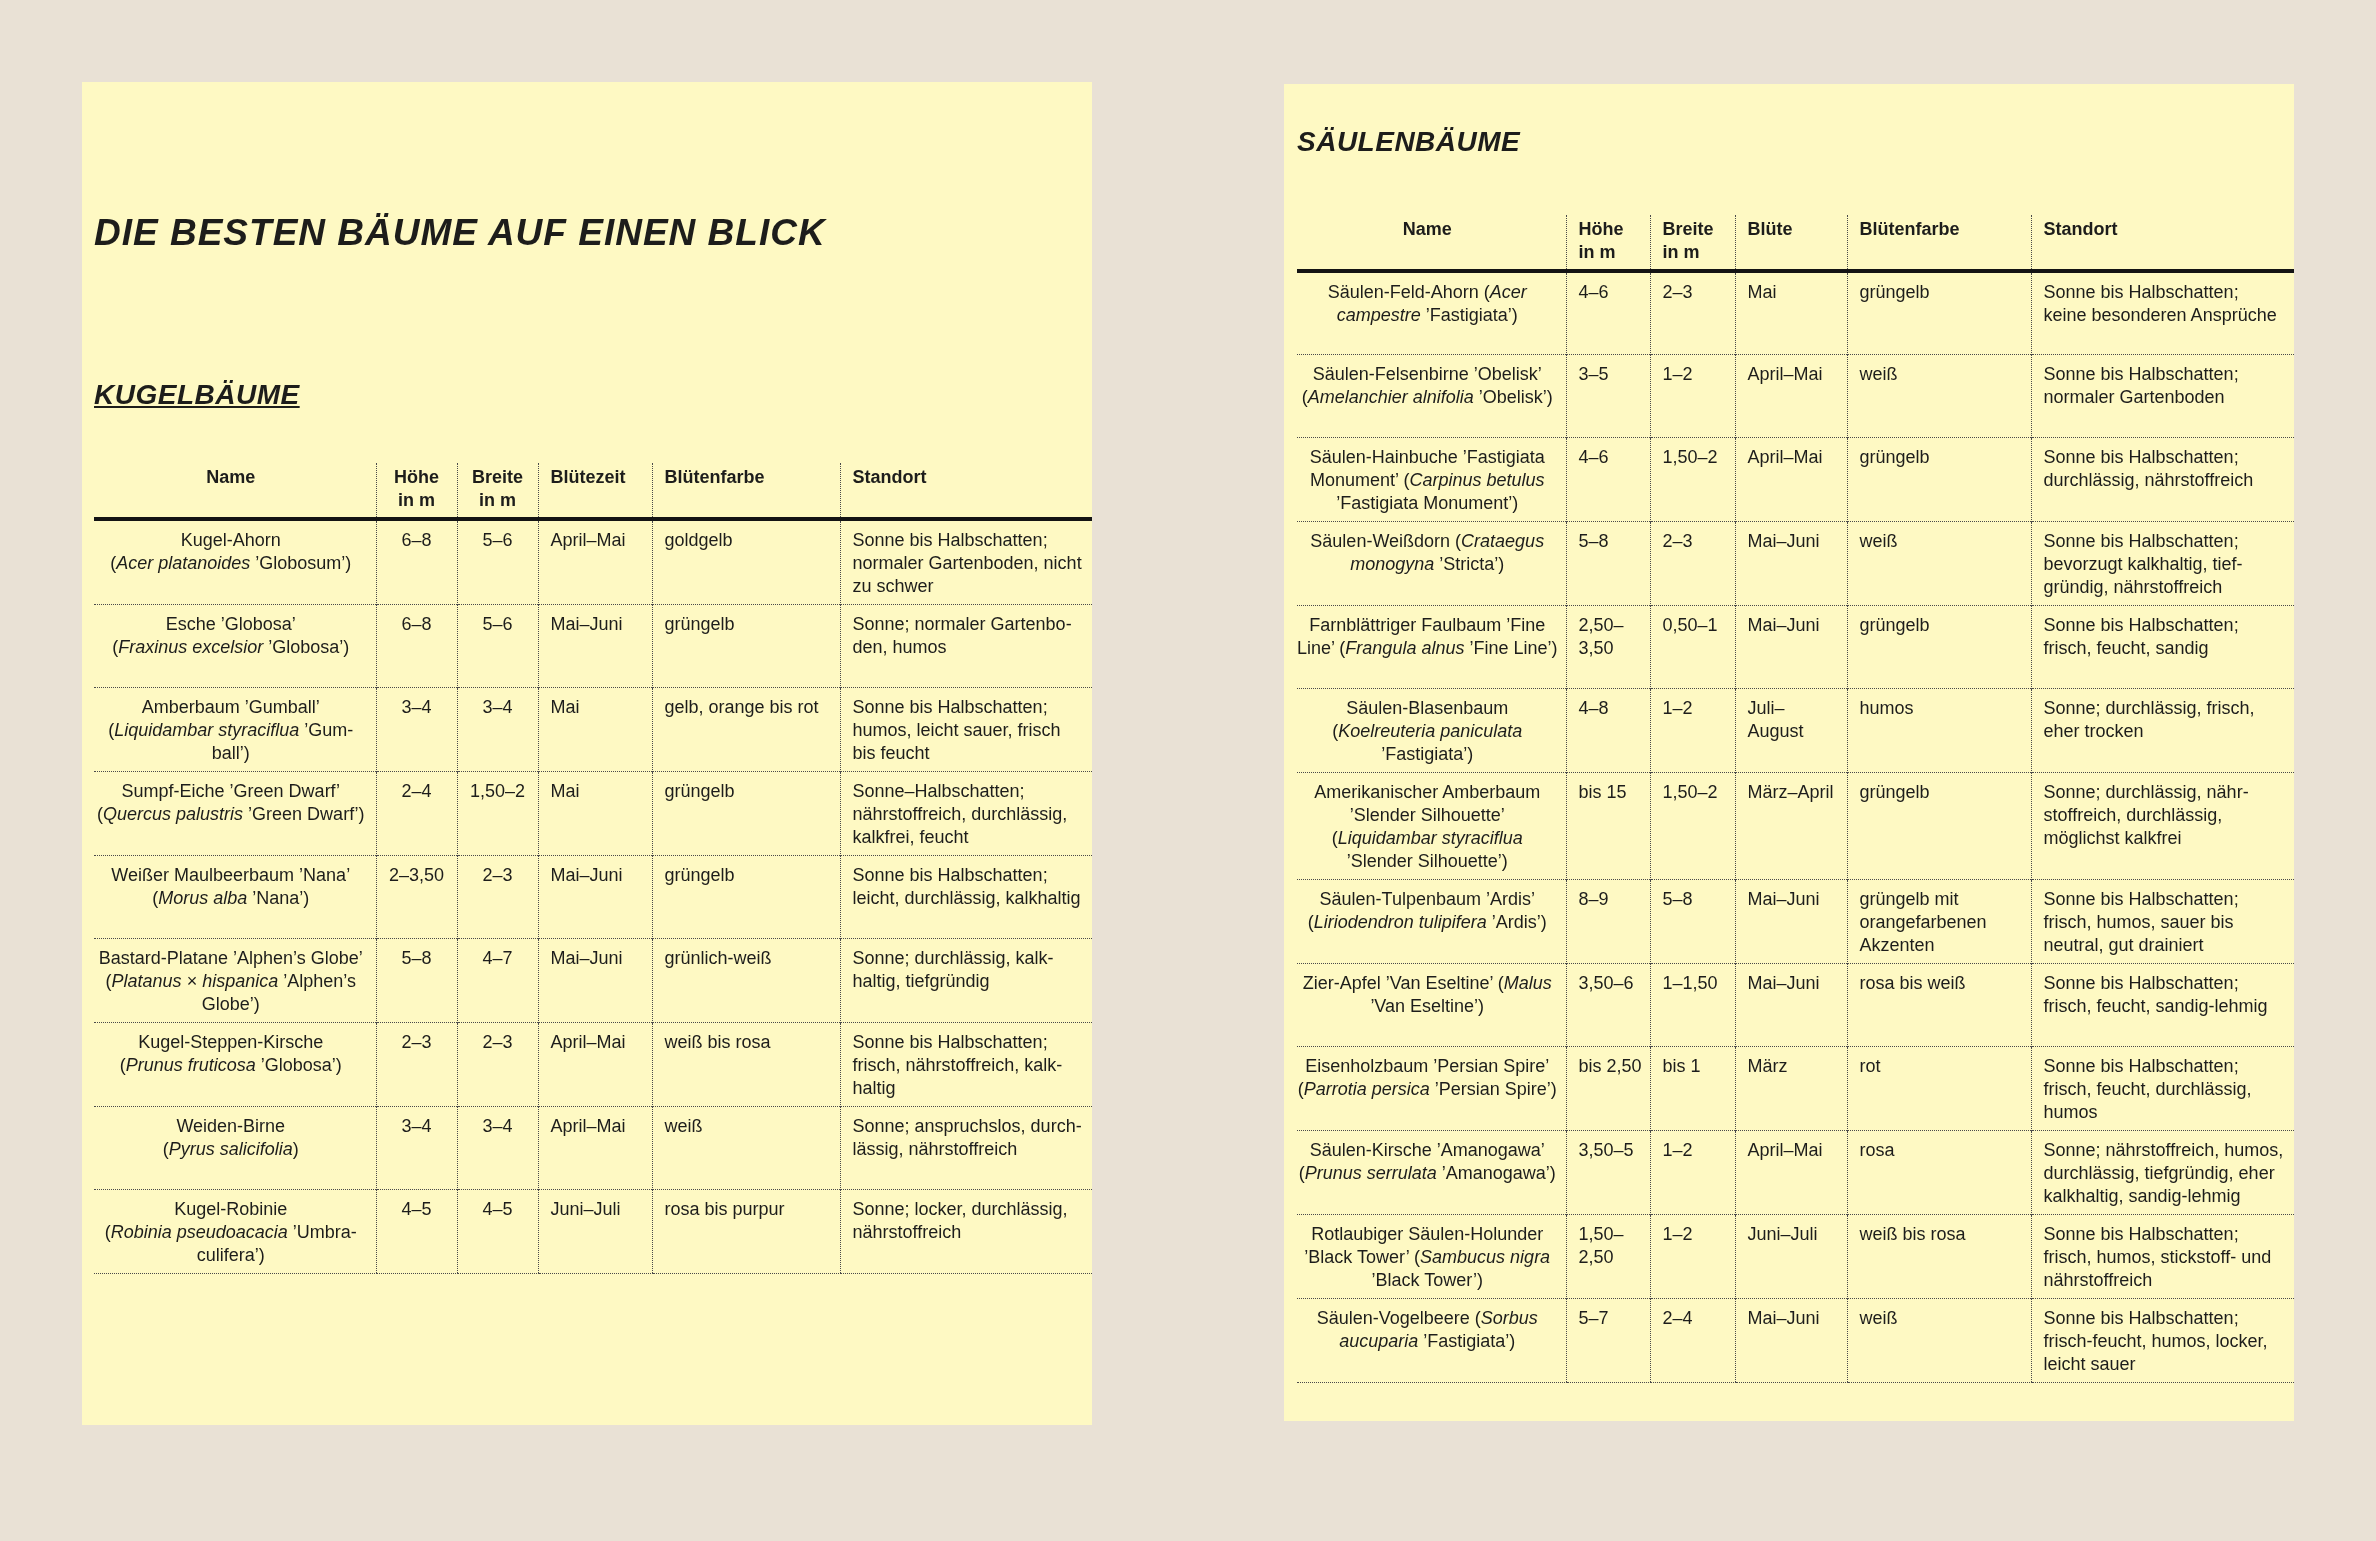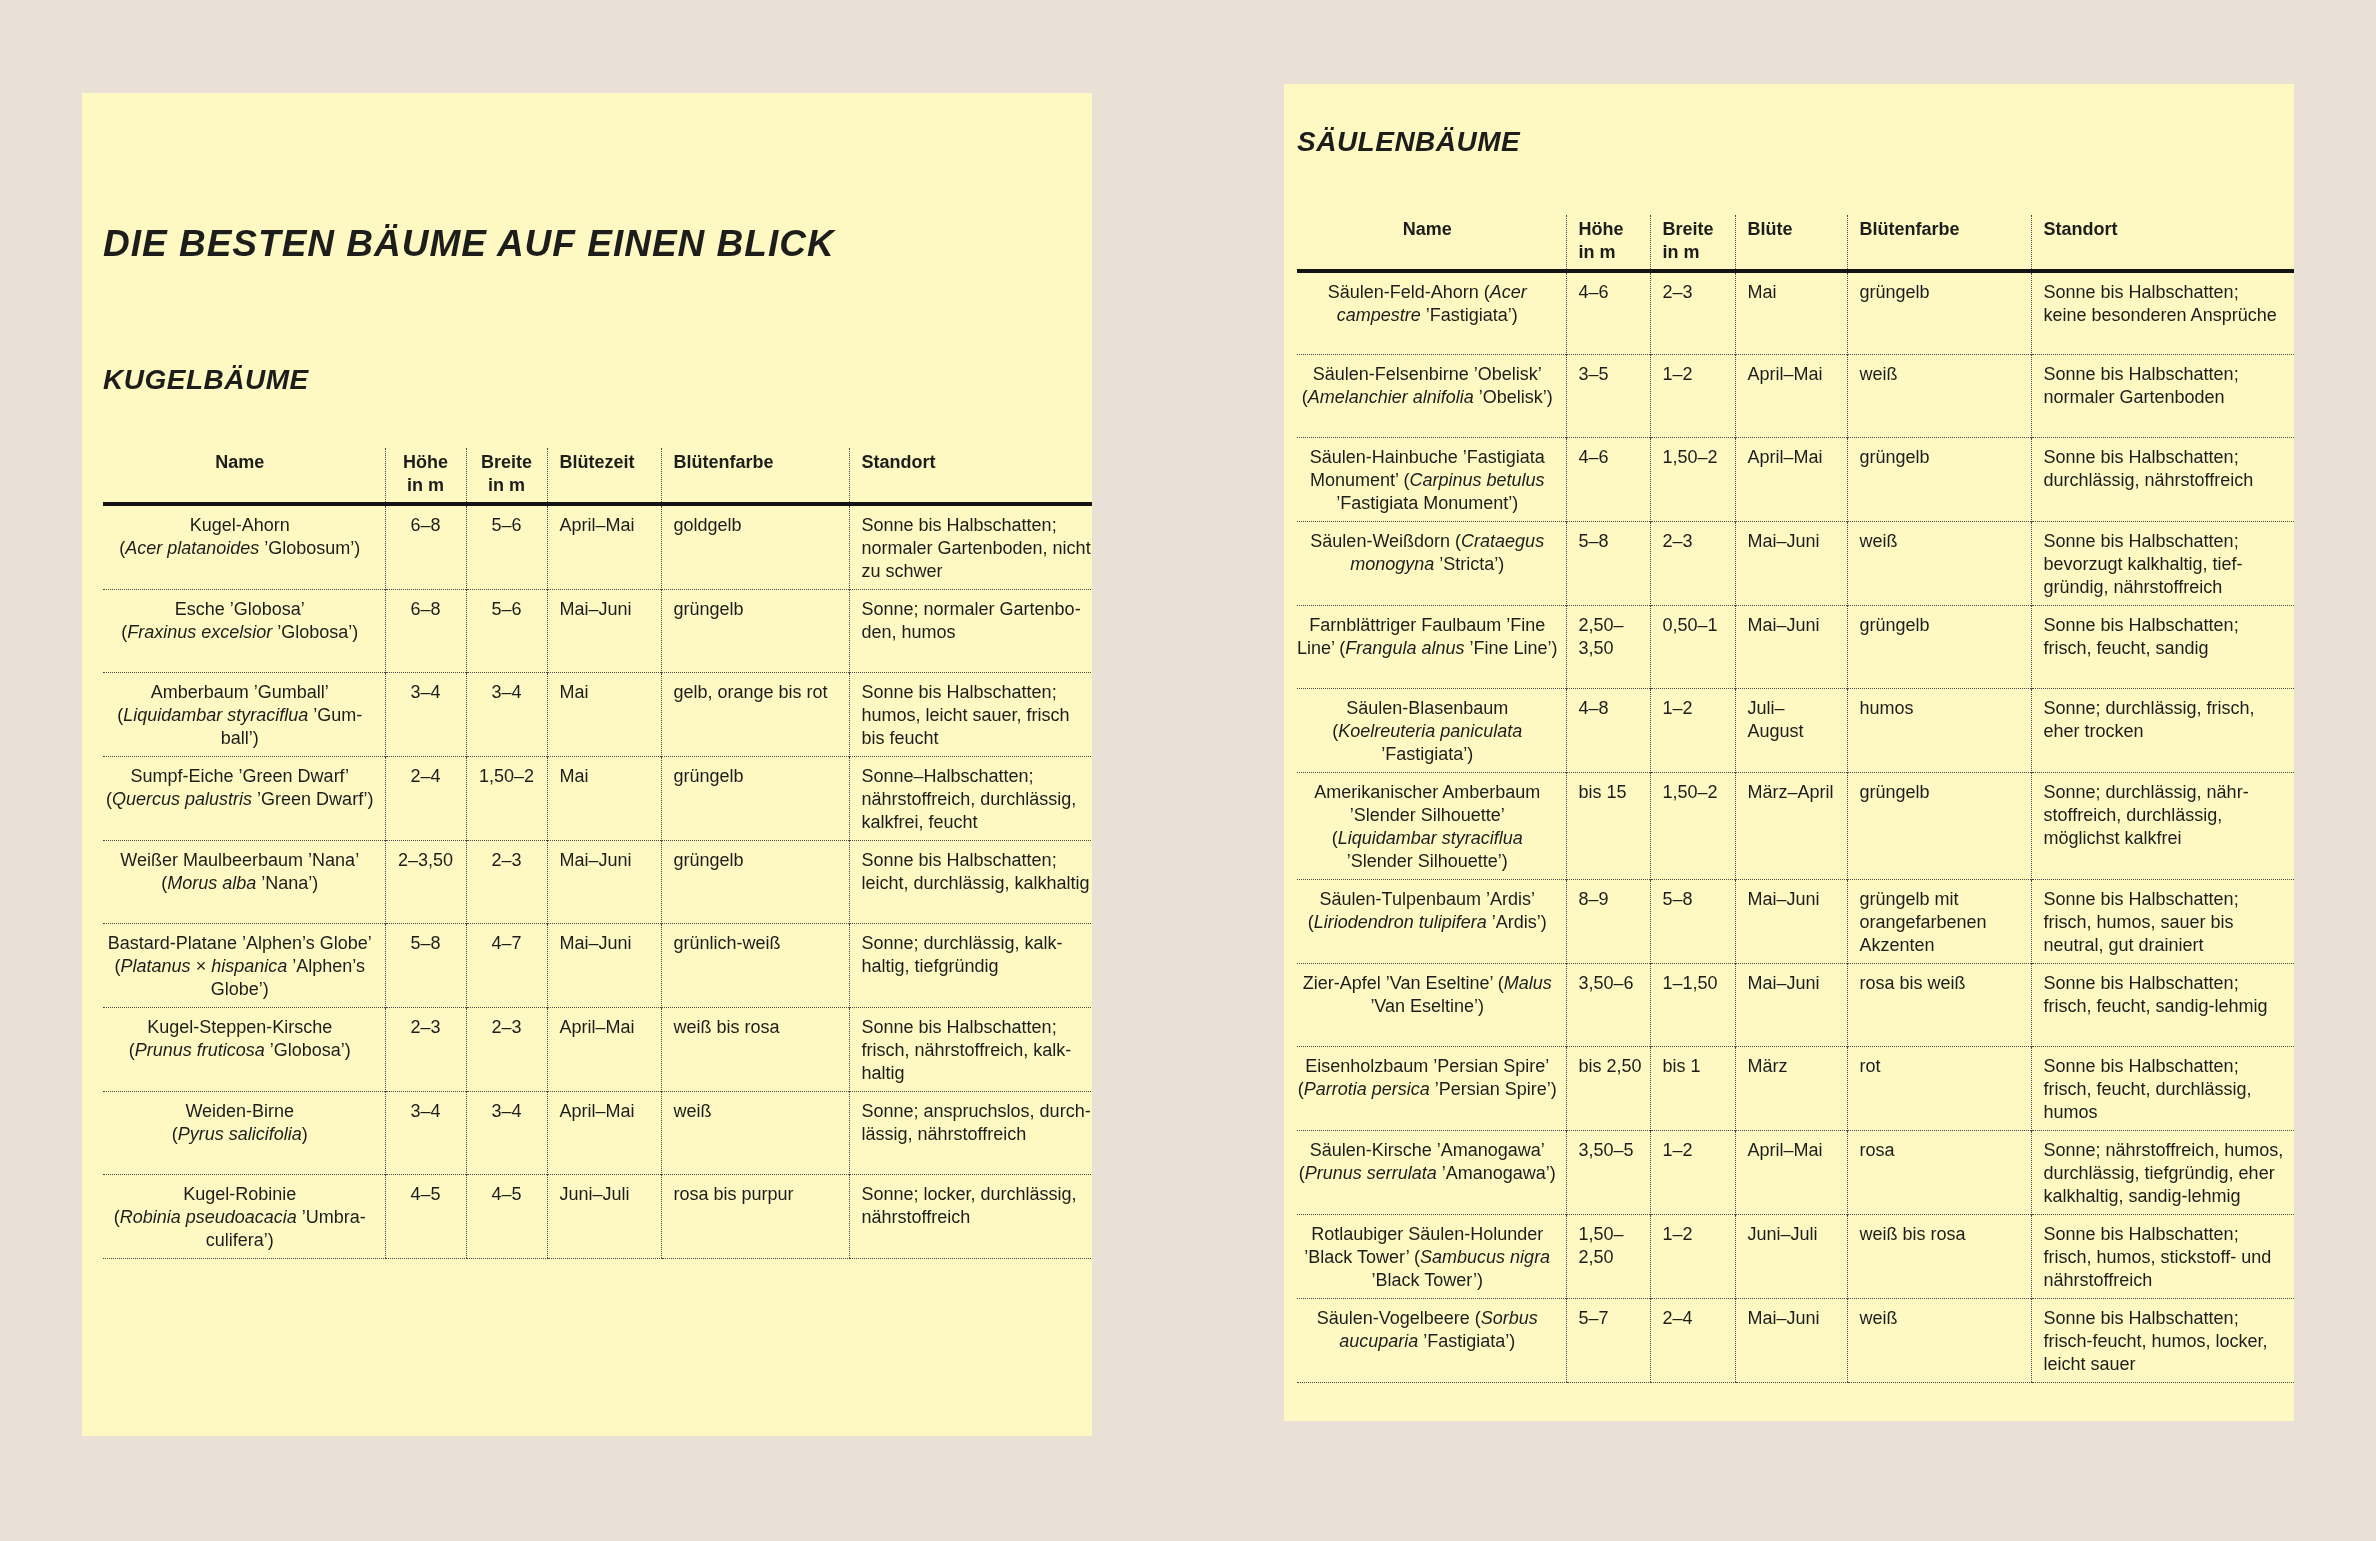--- a/index.html
+++ b/index.html
@@ -8,41 +8,41 @@
     background:#e9e1d5;
     font-family:"Liberation Sans", sans-serif;
     color:#1d1d1b;
     position:relative;
   }
   .page {
     position:absolute;
     background:#fef9c3;
     overflow:hidden;
   }
-  .page-left  { left:82px;  top:93px; width:1010px; height:1343px; padding-left:21px; padding-right:0; }
+  .page-left  { left:82px;  top:82px; width:1010px; height:1343px; padding-left:12px; padding-right:0; }
   .page-right { left:1284px; top:84px; width:1010px; height:1337px; padding-left:13px; padding-right:0; }
 
   .main-title {
     font-size:37px;
     line-height:48px;
     font-weight:bold;
     font-style:italic;
     letter-spacing:1px;
     margin-top:127px;
     text-transform:uppercase;
   }
   .section-title {
     font-size:28px;
     line-height:36px;
     font-weight:bold;
     font-style:italic;
     letter-spacing:0.5px;
     text-transform:uppercase;
   }
-  .page-left  .section-title { margin-top:94px; }
+  .page-left  .section-title { margin-top:120px;text-decoration:underline; }
   .page-right .section-title { margin-top:40px; }
 
   table {
     border-collapse:collapse;
     table-layout:fixed;
     margin-top:50px;
   }
   .page-right table { margin-top:55px; }
   #kugel-table   { width:998px; }
   #saeulen-table { width:997px; }

